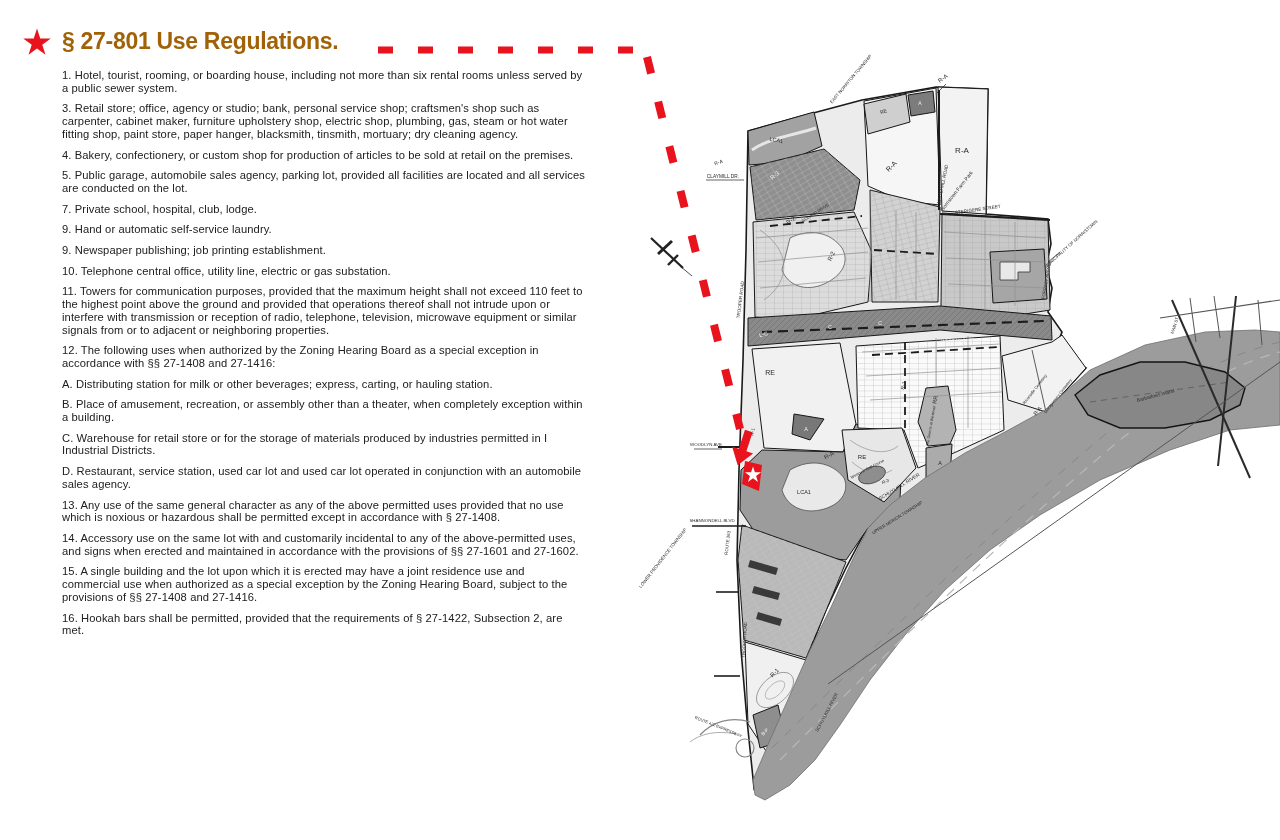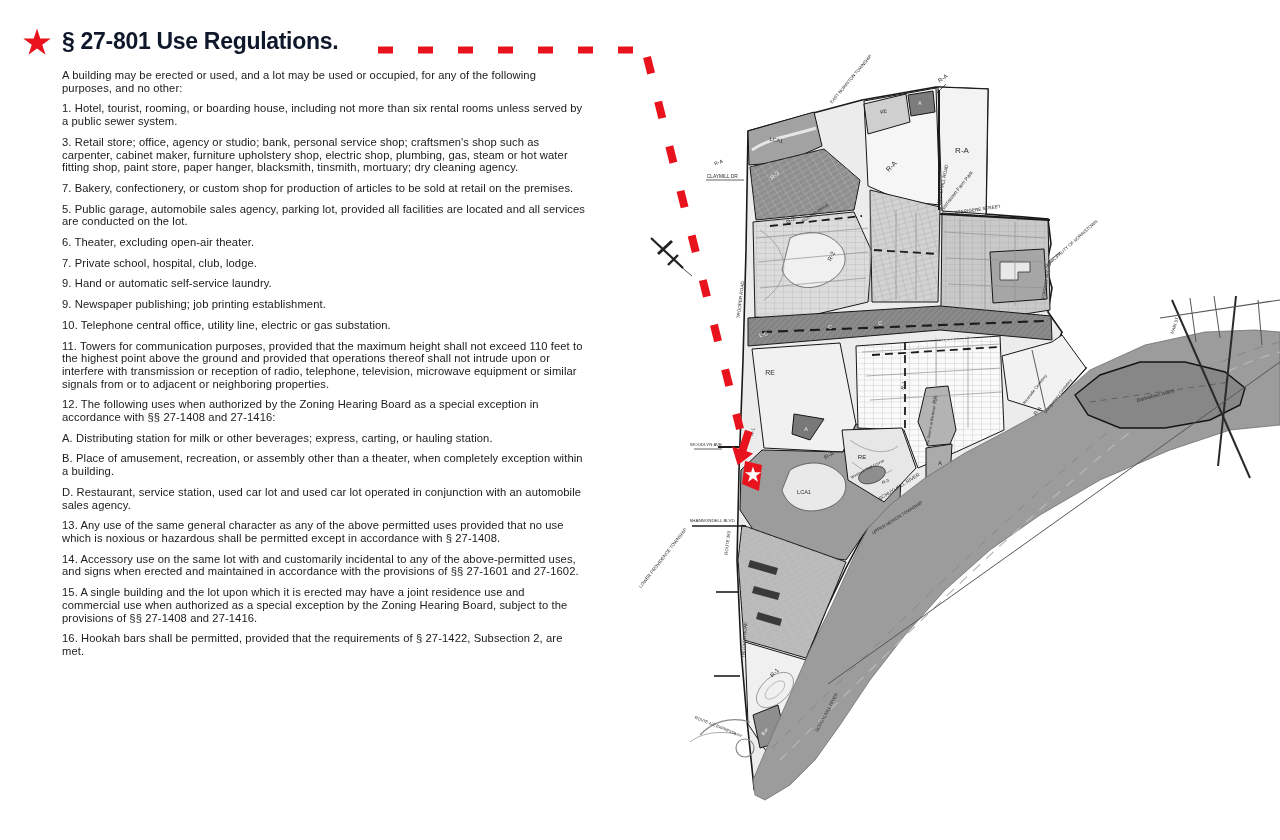--- a/index.html
+++ b/index.html
@@ -1,20 +1,20 @@
 <!DOCTYPE html>
 <html><head>
 <meta charset="utf-8">
 <style>
   html,body{margin:0;padding:0;background:#fff;}
   .page{position:relative;width:1280px;height:840px;background:#ffffff;overflow:hidden;
         font-family:"Liberation Sans",sans-serif;}
   .art{position:absolute;inset:0;z-index:1;pointer-events:none;}
   .text-col{position:absolute;left:62px;top:28px;width:524px;z-index:2;}
-  .doc-title{margin:0 0 14px 0;font-size:23px;font-weight:800;letter-spacing:-0.3px;color:#0f172a;}
+  .doc-title{margin:0 0 14px 0;font-size:23px;font-weight:800;letter-spacing:-0.3px;color:#a16207;}
   .paras p{margin:0 0 8px 0;font-size:11.2px;line-height:12.7px;color:#202020;
            letter-spacing:0.1px;}
   .map-label{fill:#2a2a2a;}
 </style>
 </head>
 <body>
 
 <div class="page">
 
   <svg class="art" viewBox="0 0 1280 840">
@@ -208,34 +208,33 @@
         <path d="M-4 -22 L4 -22 L4 -2 L11 -2 L0 14 L-11 -2 L-4 -2 Z" fill="#e8131c"></path>
       </g>
       <path d="M745 461 L762 465 L759 491 L742 484 Z" fill="#e8131c"></path>
       <path d="M0 -1 L0.2246 -0.309 L0.951 -0.309 L0.363 0.118 L0.588 0.809 L0 0.382 L-0.588 0.809 L-0.363 0.118 L-0.951 -0.309 L-0.2246 -0.309 Z" transform="translate(753 475) scale(8.5)" fill="#ffffff"></path>
     </g>
   </svg>
 
   <div class="text-col">
     <h1 class="doc-title">§ 27-801 Use Regulations.</h1>
     <div class="paras">
-      <p>A building may be erected or used, and a lot may be used or occupied, for any of the following purposes, and no other:</p>
       <p>1. Hotel, tourist, rooming, or boarding house, including not more than six rental rooms unless served by a public sewer system.</p>
       <p>3. Retail store; office, agency or studio; bank, personal service shop; craftsmen's shop such as carpenter, cabinet maker, furniture upholstery shop, electric shop, plumbing, gas, steam or hot water fitting shop, paint store, paper hanger, blacksmith, tinsmith, mortuary; dry cleaning agency.</p>
-      <p>7. Bakery, confectionery, or custom shop for production of articles to be sold at retail on the premises.</p>
+      <p>4. Bakery, confectionery, or custom shop for production of articles to be sold at retail on the premises.</p>
       <p>5. Public garage, automobile sales agency, parking lot, provided all facilities are located and all services are conducted on the lot.</p>
-      <p>6. Theater, excluding open-air theater.</p>
       <p>7. Private school, hospital, club, lodge.</p>
       <p>9. Hand or automatic self-service laundry.</p>
       <p>9. Newspaper publishing; job printing establishment.</p>
       <p>10. Telephone central office, utility line, electric or gas substation.</p>
       <p>11. Towers for communication purposes, provided that the maximum height shall not exceed 110 feet to the highest point above the ground and provided that operations thereof shall not intrude upon or interfere with transmission or reception of radio, telephone, television, microwave equipment or similar signals from or to adjacent or neighboring properties.</p>
       <p>12. The following uses when authorized by the Zoning Hearing Board as a special exception in accordance with §§ 27-1408 and 27-1416:</p>
       <p>A. Distributing station for milk or other beverages; express, carting, or hauling station.</p>
       <p>B. Place of amusement, recreation, or assembly other than a theater, when completely exception within a building.</p>
+      <p>C. Warehouse for retail store or for the storage of materials produced by industries permitted in I Industrial Districts.</p>
       <p>D. Restaurant, service station, used car lot and used car lot operated in conjunction with an automobile sales agency.</p>
       <p>13. Any use of the same general character as any of the above permitted uses provided that no use which is noxious or hazardous shall be permitted except in accordance with § 27-1408.</p>
       <p>14. Accessory use on the same lot with and customarily incidental to any of the above-permitted uses, and signs when erected and maintained in accordance with the provisions of §§ 27-1601 and 27-1602.</p>
       <p>15. A single building and the lot upon which it is erected may have a joint residence use and commercial use when authorized as a special exception by the Zoning Hearing Board, subject to the provisions of §§ 27-1408 and 27-1416.</p>
       <p>16. Hookah bars shall be permitted, provided that the requirements of § 27-1422, Subsection 2, are met.</p>
     </div>
   </div>
 
 </div>
 

